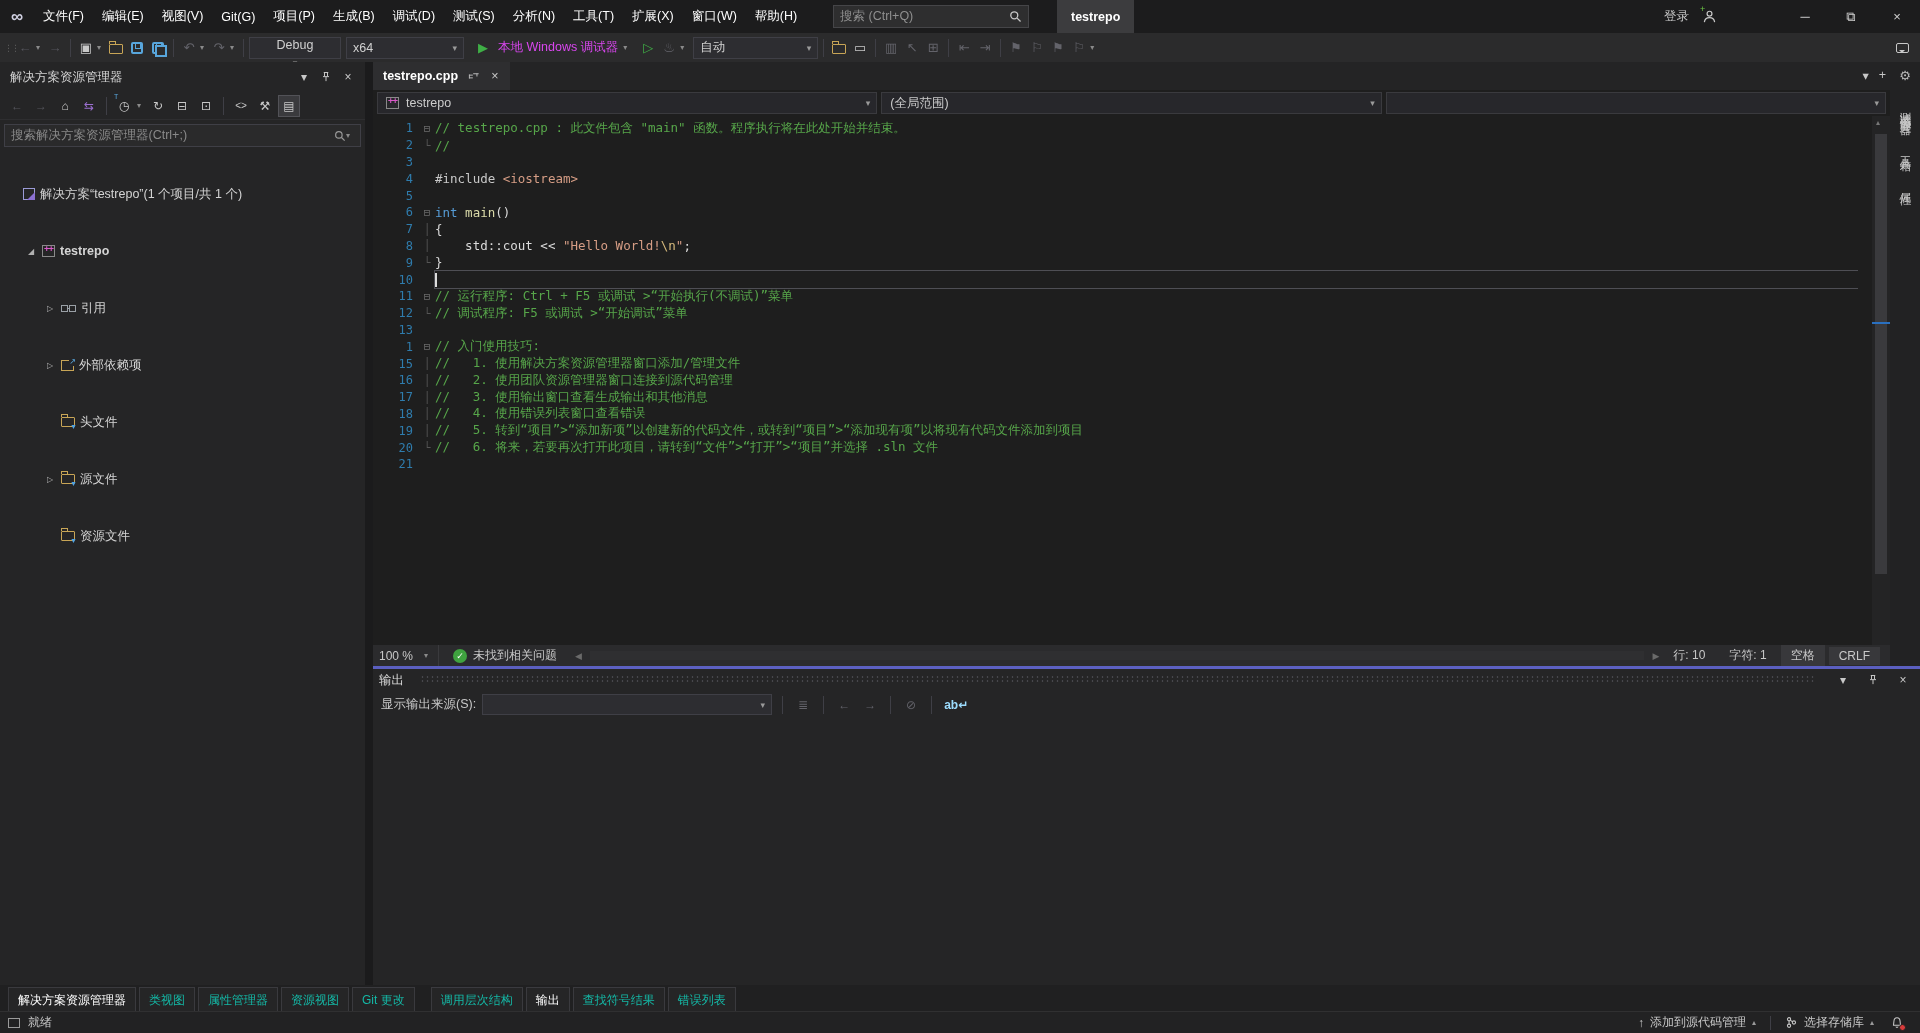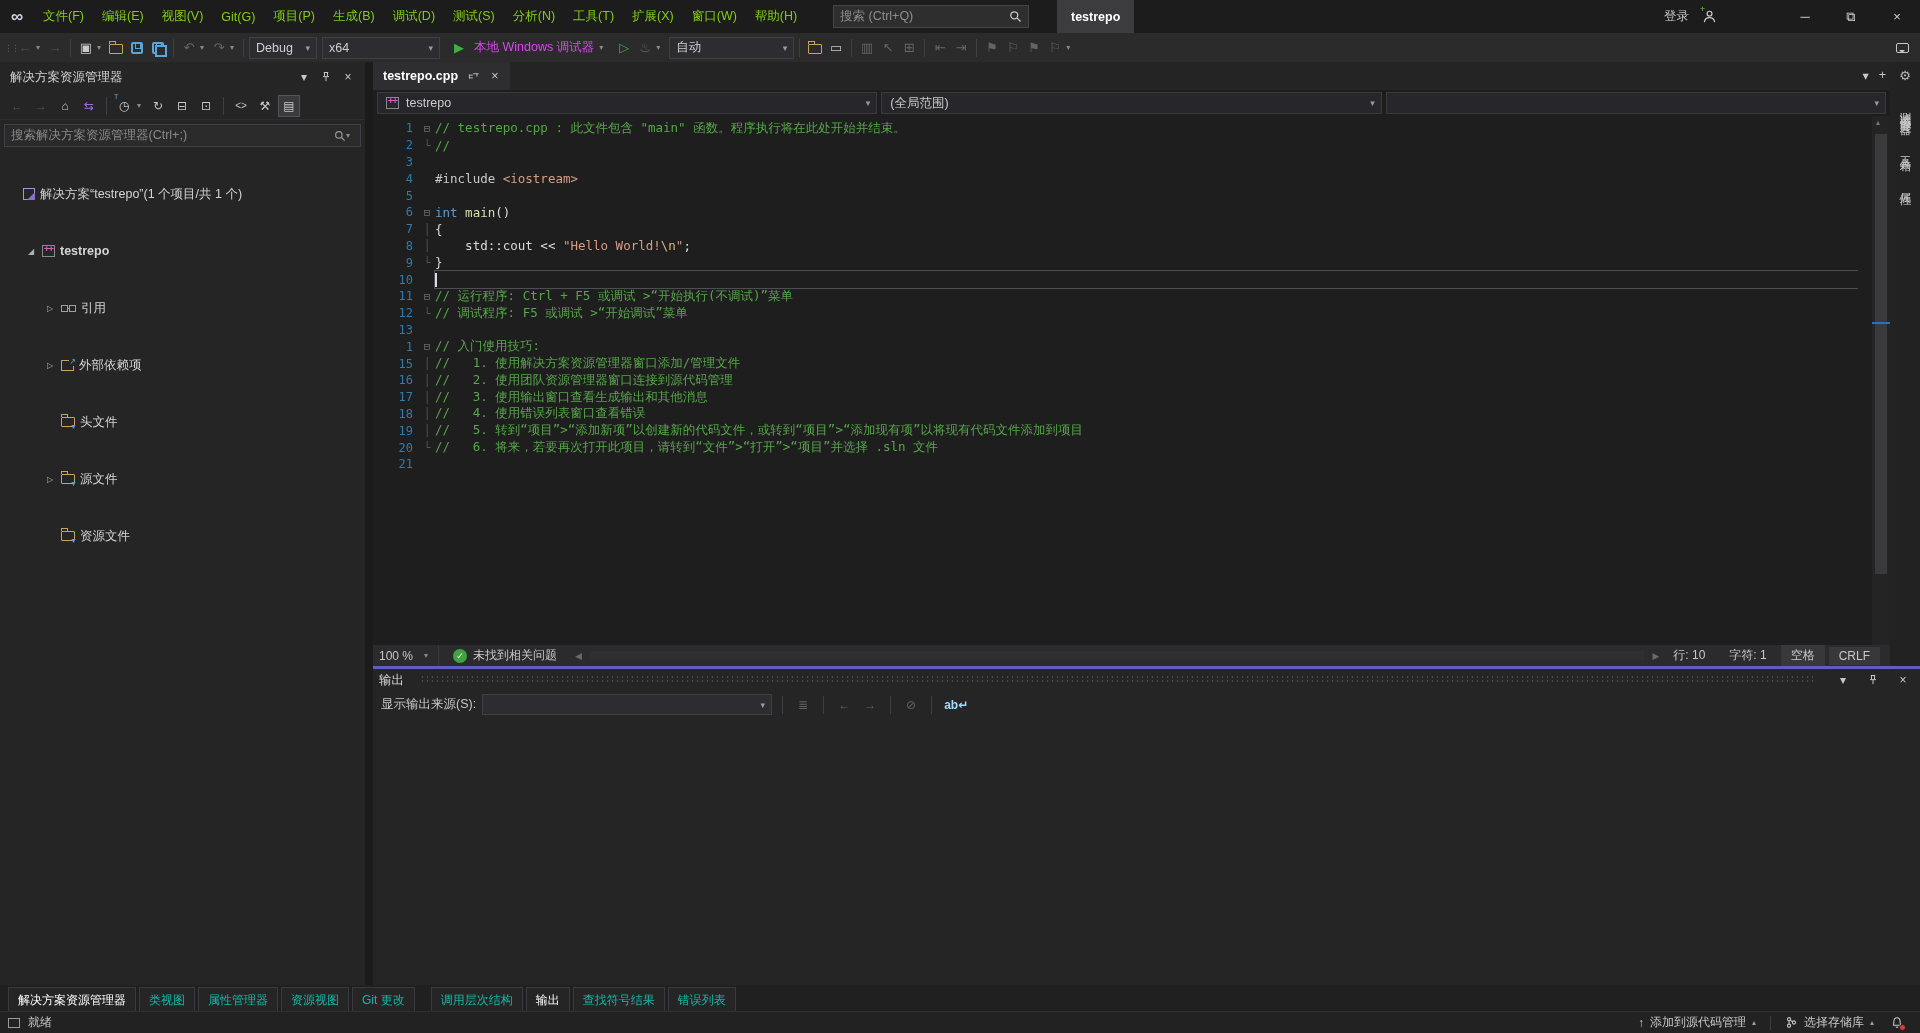--- a/index.html
+++ b/index.html
@@ -3,21 +3,21 @@
 <meta charset="utf-8">
 <style>
   * { margin:0; padding:0; box-sizing:border-box; }
   html,body { background:#1b1b1c; font-family:"Liberation Sans","DejaVu Sans",sans-serif; }
   #app { position:relative; width:1920px; height:1033px; overflow:hidden; background:#1b1b1c; color:#c8c8c8; font-size:12.5px; }
 
   
   #titlebar { position:absolute; left:0; top:0; width:1920px; height:33px; background:#1c1c1d; display:flex; align-items:center; }
   .vs-logo { width:34px; text-align:center; font-size:17px; font-weight:bold; color:#cfcfe0; }
   .menu-items { display:flex; height:100%; align-items:center; }
-  .menu-item { padding:16px 9px; height:100%; display:flex; align-items:center; color:#84cc16; cursor:default; }
+  .menu-item { padding:16px 9px; height:100%; display:flex; align-items:center; color:#ffffff; cursor:default; }
   #title-search { position:absolute; left:833px; top:5px; width:196px; height:23px; background:#2e2e2f; border:1px solid #454548; display:flex; align-items:center; padding:0 6px; color:#8f8f8f; }
   #title-search span.ph { flex:1; }
   #project-badge { position:absolute; left:1057px; top:0; height:33px; padding:0 14px; background:#3c3c3e; color:#fff; font-weight:bold; display:flex; align-items:center; }
   #signin { position:absolute; left:1664px; top:0; height:33px; display:flex; align-items:center; gap:8px; }
   .winbtns { position:absolute; right:0; top:0; height:33px; display:flex; }
   .winbtn { width:46px; height:33px; display:flex; align-items:center; justify-content:center; color:#d0d0d0; font-size:13px; }
   .plus-green { color:#6cc644; font-size:9px; position:relative; top:-5px; left:3px; }
 
   
   #toolbar { position:absolute; left:0; top:33px; width:1920px; height:29px; background:#2b2b2c; display:flex; align-items:center; gap:1px; padding-left:4px; }
@@ -209,21 +209,21 @@
       </span>
     <span class="tbi">
         <span class="floppy all"></span>
       </span>
     <span class="tb-sep"></span>
     <span class="tbi gray">↶</span>
     <span class="mini-arr">▾</span>
     <span class="tbi gray">↷</span>
     <span class="mini-arr">▾</span>
     <span class="tb-sep"></span>
-    <div class="tb-dd" style="width:68px;">
+    <div class="tb-dd" style="width:92px;flex-direction:column;">
       <span style="flex:1;">Debug</span>
       <span class="arr">▾</span>
     </div>
     <div class="tb-dd" style="width:118px; margin-left:4px;">
       <span style="flex:1;">x64</span>
       <span class="arr">▾</span>
     </div>
     <span class="tbi green" style="margin-left:8px;">▶</span>
     <span class="run-label">本地 Windows 调试器</span>
     <span class="mini-arr">▾</span>

